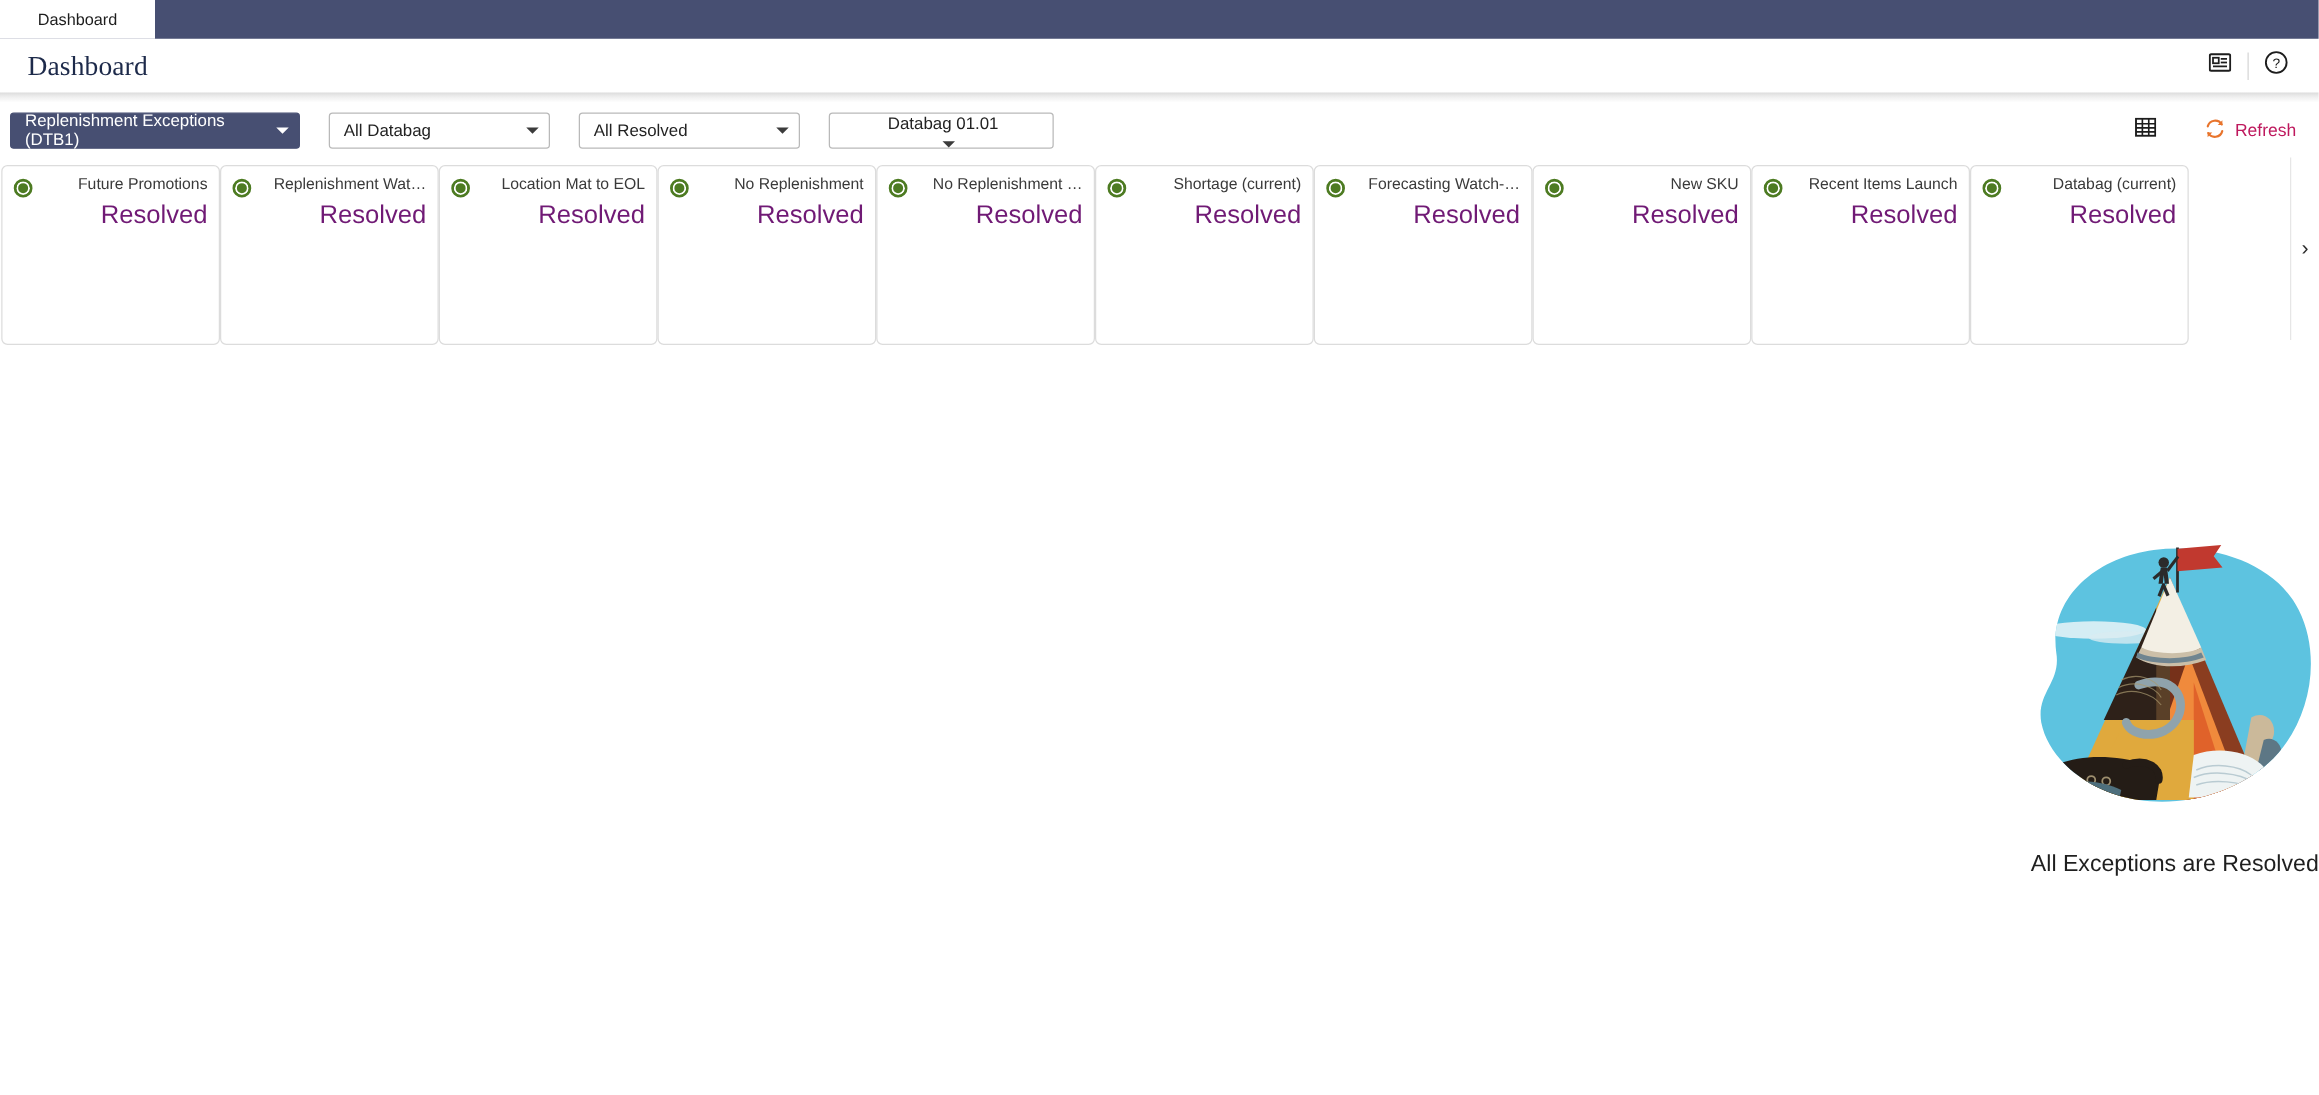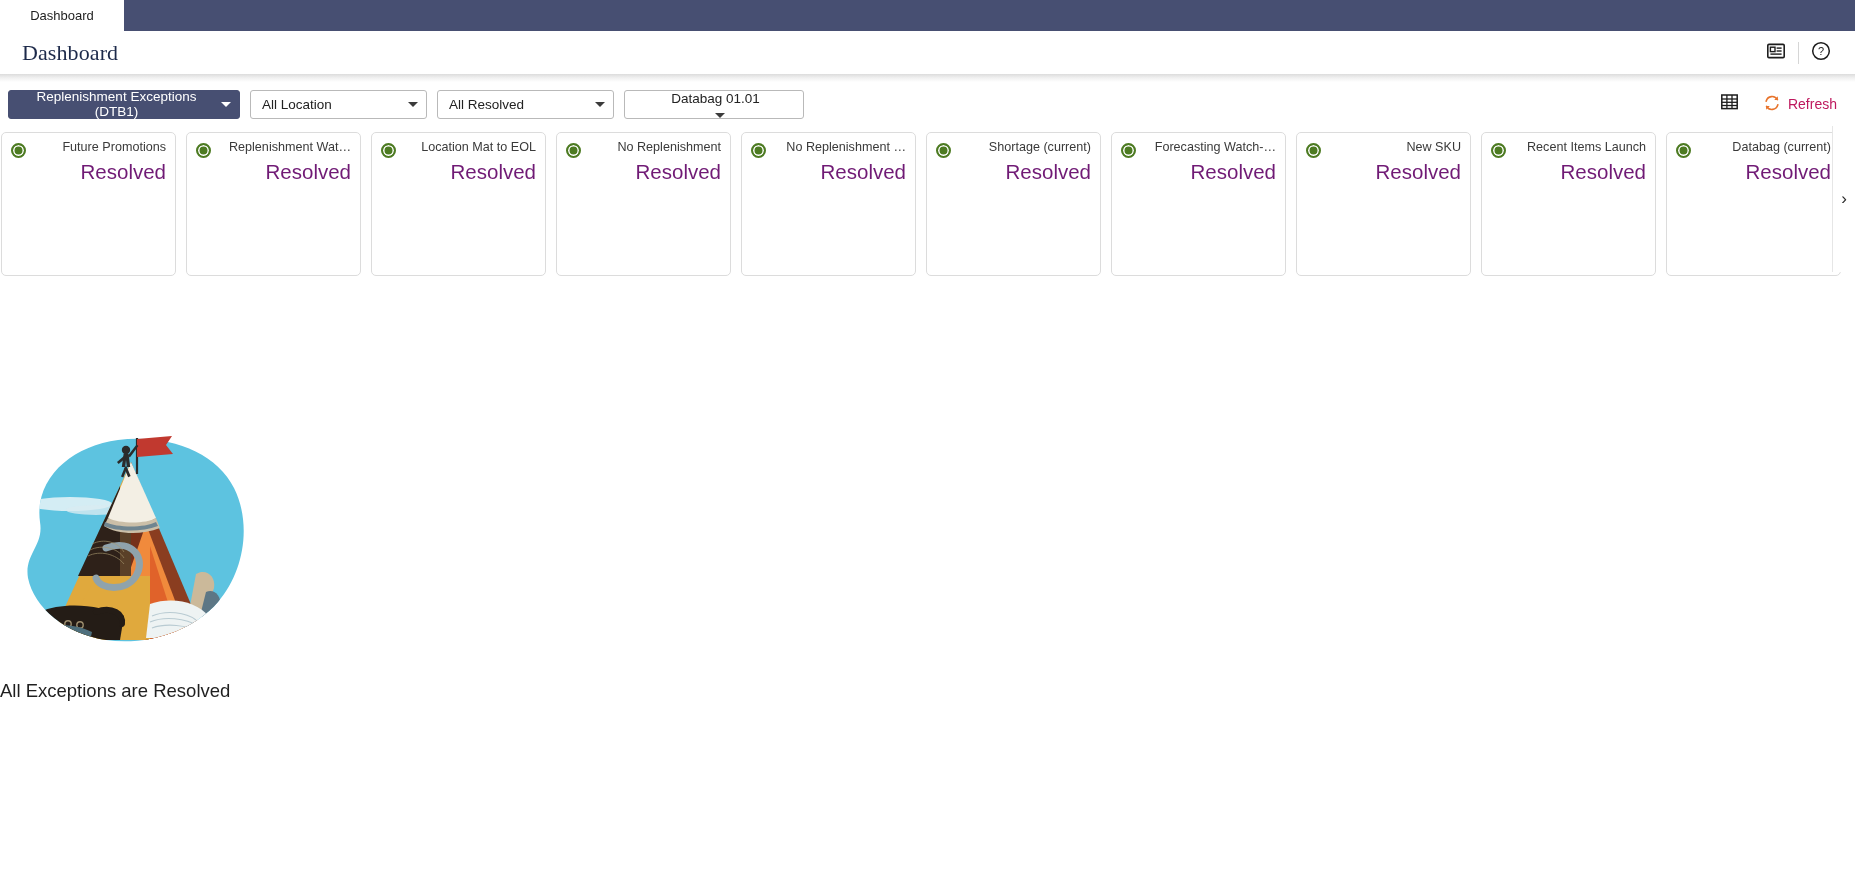--- a/index.html
+++ b/index.html
@@ -82,22 +82,21 @@
   .toolbar-shadow {
     height: 8px;
     background: linear-gradient(to bottom, #dcdcdc 0%, #efefef 45%, #ffffff 100%);
   }
   .toolbar {
     height: 44px;
     display: flex;
     align-items: center;
     padding: 0 14px 0 8px;
     box-sizing: border-box;
-    gap: 10px;
-    text-align: center;
+    gap: 23px;
   }
   .select {
     height: 29px;
     border: 1px solid #b9b9b9;
     border-radius: 3px;
     background: #ffffff;
     display: flex;
     align-items: center;
     justify-content: space-between;
     padding: 0 8px 0 11px;
@@ -144,21 +143,20 @@
 
   
   .card-rail {
     position: relative;
     padding: 6px 0 0 0;
     height: 146px;
     box-sizing: content-box;
   }
   .card-track {
     display: flex;
-    gap: 10px;
     padding-left: 1px;
     overflow: hidden;
     height: 146px;
   }
   .kpi-card {
     flex: 0 0 175px;
     width: 175px;
     height: 144px;
     border: 1px solid #dcdcdc;
     border-radius: 5px;
@@ -213,21 +211,21 @@
     border-left: 1px solid #e6e6e6;
     cursor: pointer;
     color: #2b2b2b;
     font-size: 17px;
   }
 
   
   .empty-state {
     display: flex;
     flex-direction: column;
-    align-items: flex-start;
+    align-items: flex-end;
     justify-content: flex-start;
     padding-top: 148px;
   }
   .empty-illustration { width: 250px; height: 232px; display: block; }
   .empty-caption {
     margin-top: 22px;
     font-size: 18.5px;
     color: #1f1f1f;
   }
 </style>
@@ -270,21 +268,21 @@
 <div class="toolbar-wrap">
   <div class="toolbar-shadow"></div>
   <div class="toolbar">
 
     <div class="select primary">
       <span>Replenishment Exceptions (DTB1)</span>
       <span class="caret"></span>
     </div>
 
     <div class="select loc">
-      <span>All Location</span>
+      <span>All Databag</span>
       <span class="caret"></span>
     </div>
 
     <div class="select prod">
       <span>All Resolved</span>
       <span class="caret"></span>
     </div>
 
     <div class="select bag">
       <span>Databag 01.01</span>

